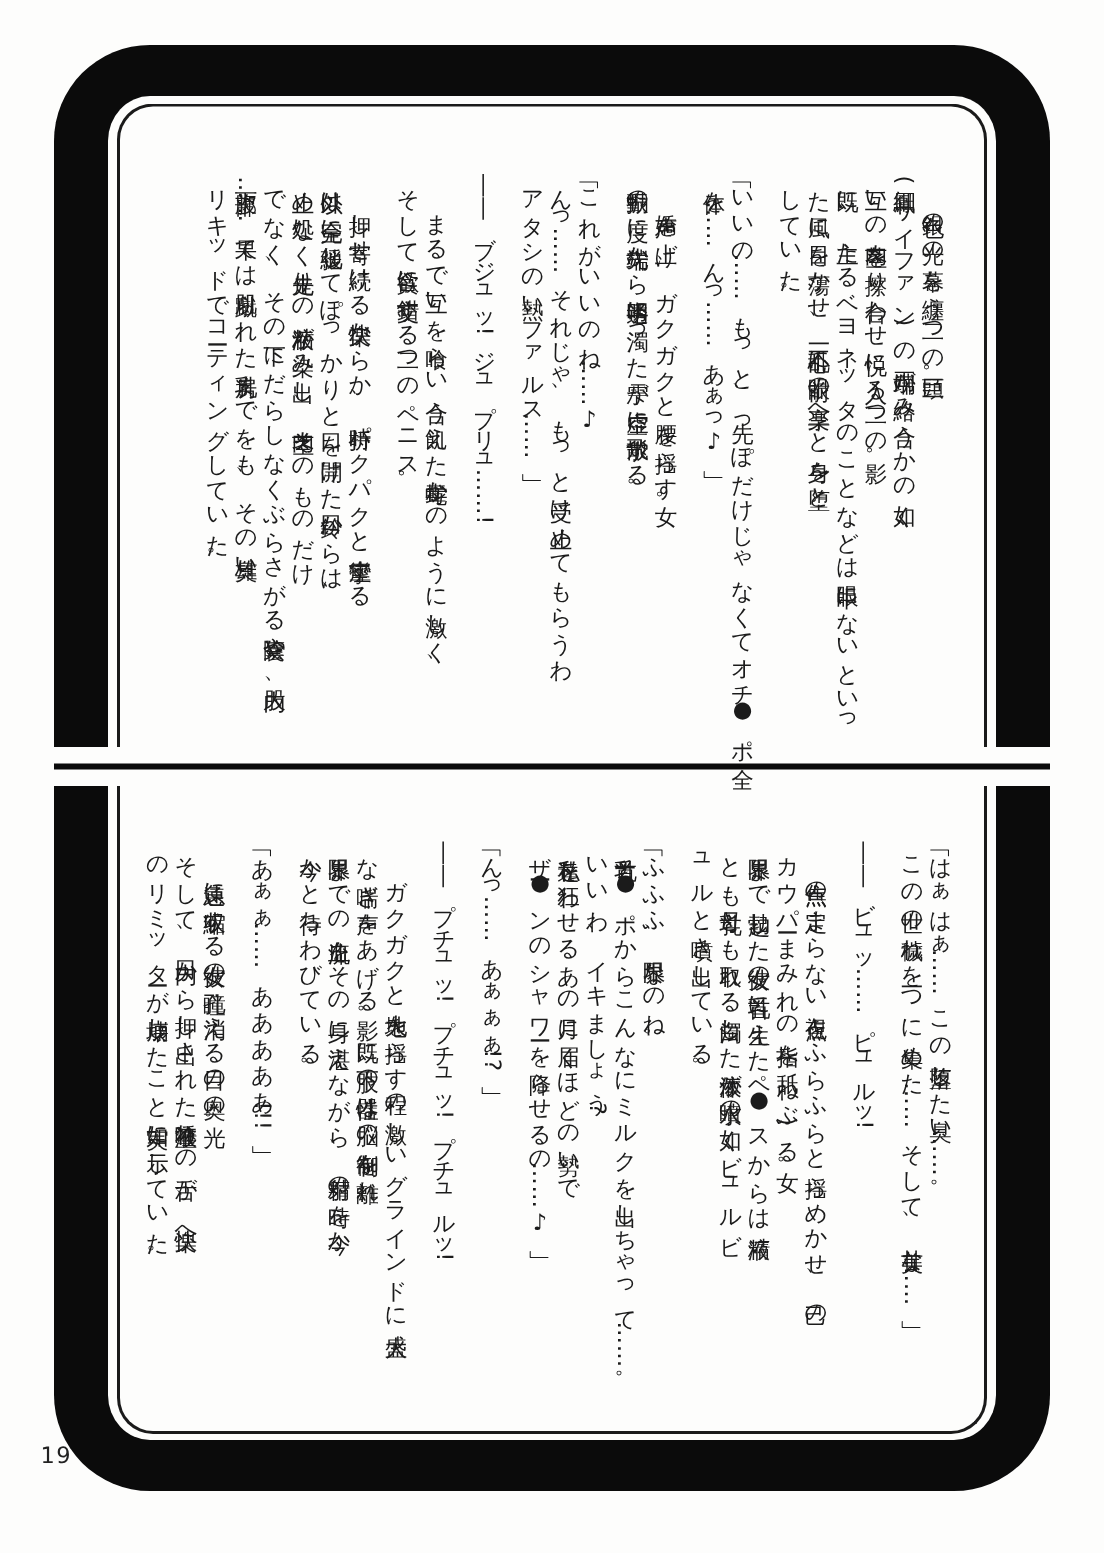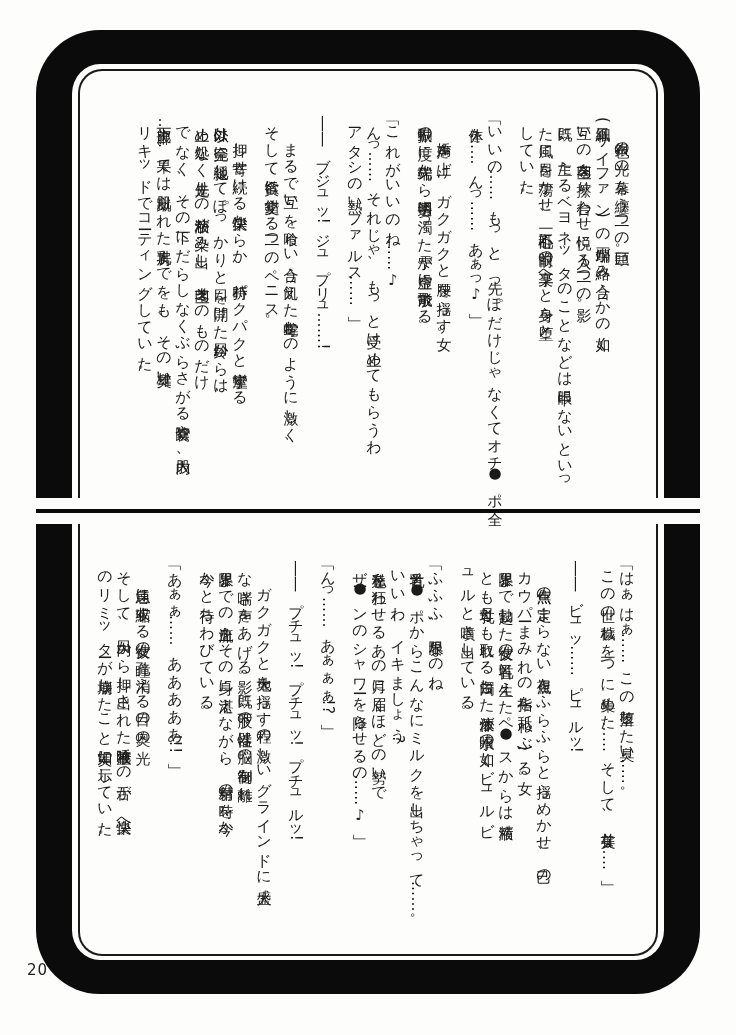--- a/index.html
+++ b/index.html
@@ -108,13 +108,13 @@
   <p class="gap">　ガクガクと大地を揺らす程の激しいグラインドに盛大</p>
   <p>な喘ぎ声をあげる影。既に下肢の性器は脳の制御を離れ</p>
   <p>限界までの血流をその身に湛えながら、射精の時を今か</p>
   <p>今かと待ちわびている。</p>
   <p class="gap">「あぁぁ……あああああ!!!」</p>
   <p class="gap">　急速に収縮する彼女の瞳孔、消える目の奥の光。</p>
   <p>そして、口内から押し出された唾液塗れの舌が、快楽へ</p>
   <p>のリミッターが崩壊したこと如実に示していた。</p>
 </div>
 
-<div class="page-number">20</div>
+<div class="page-number">19</div>
 
 </body></html>

